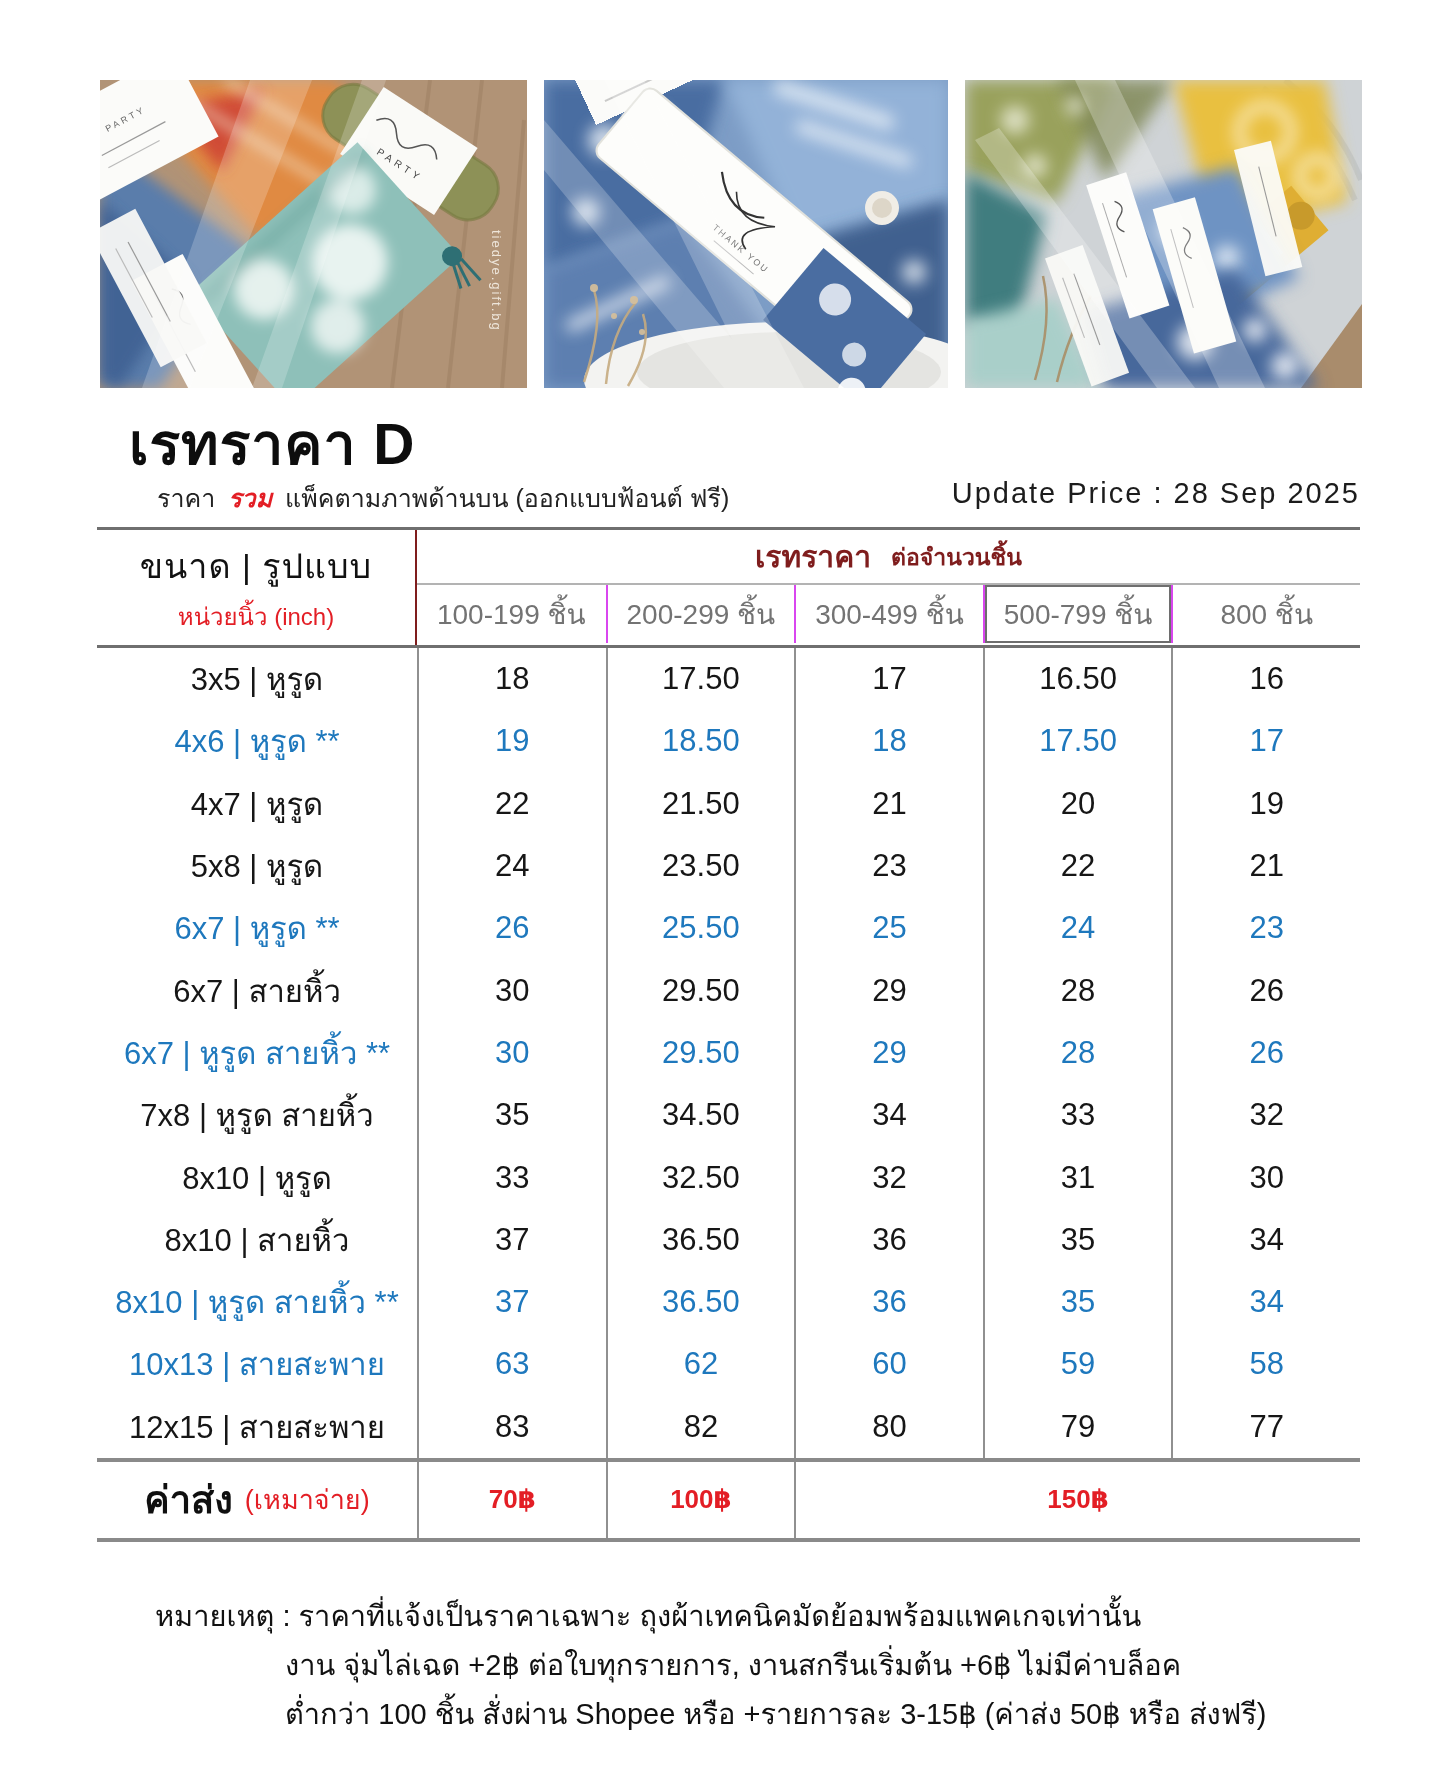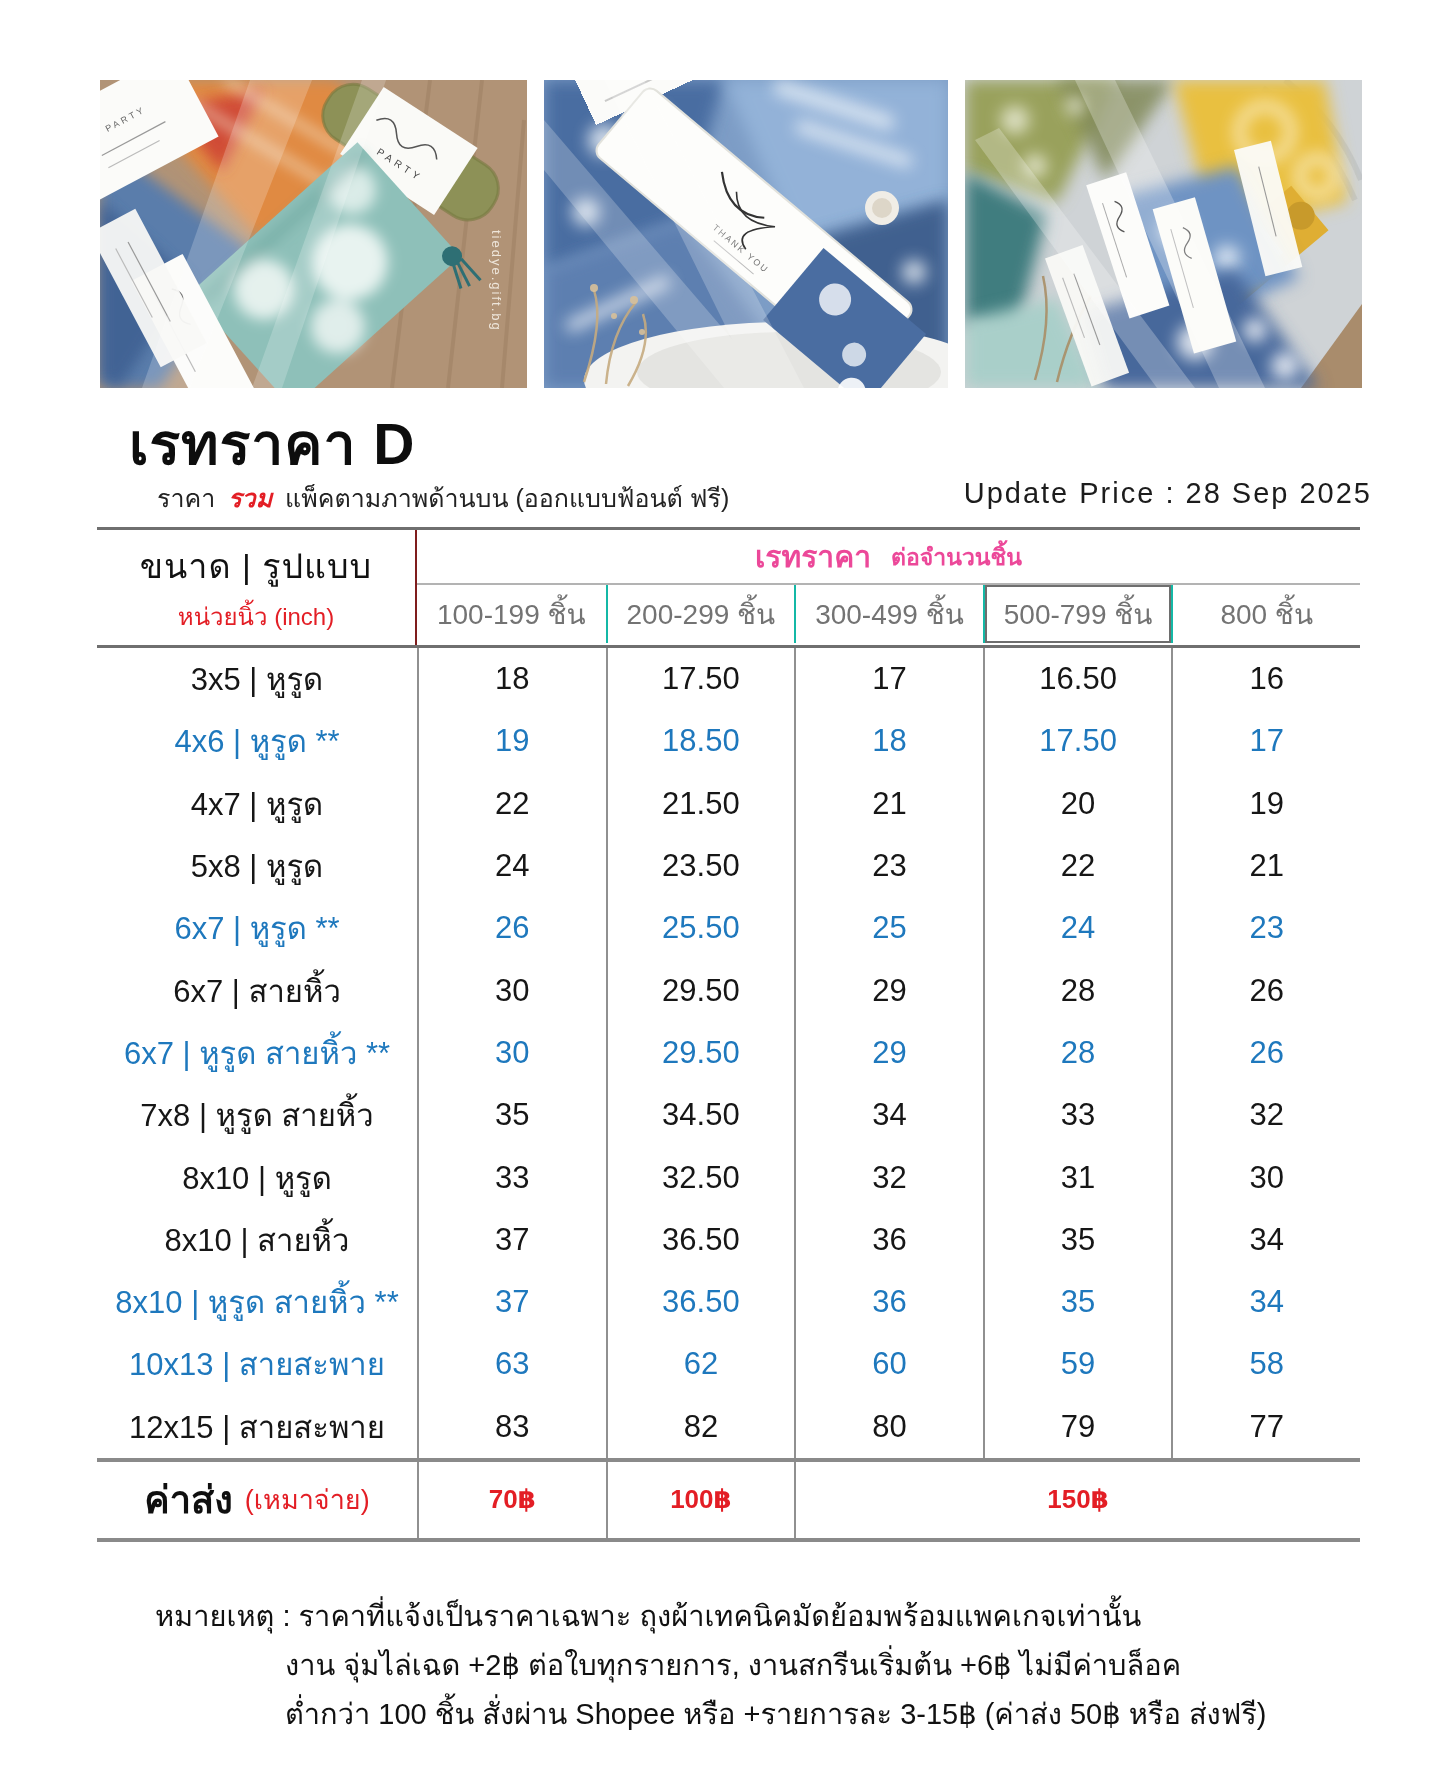--- a/index.html
+++ b/index.html
@@ -12,34 +12,34 @@
   
   .photos { position:absolute; left:100px; top:80px; width:1262px; height:308px; display:flex; gap:17px; }
   .photo { height:308px; overflow:hidden; background:#9db4c9; }
   .photo svg { display:block; width:100%; height:100%; }
   .photo-1 { width:427px; } .photo-2 { width:404px; } .photo-3 { width:397px; }
 
   
   .title { position:absolute; left:129px; top:399px; font-size:57px; font-weight:800; letter-spacing:1px; color:#0d0d0d; }
   .subtitle { position:absolute; left:157px; top:478px; font-size:25px; color:#222; }
   .subtitle .emph { color:#e31e25; font-weight:bold; font-style:italic; padding:0 6px; }
-  .update { position:absolute; right:82px; top:477px; font-size:29px; letter-spacing:2px; color:#1c1c1c; }
+  .update { position:absolute; right:94px; top:477px; font-size:29px; letter-spacing:2px; color:#1c1c1c; }
 
   
   .ptable { position:absolute; left:97px; top:527px; width:1263px; border-top:3px solid #6f6f6f; }
   .thead { display:grid; grid-template-columns:320px 1fr; border-bottom:3px solid #6f6f6f; }
   .cell-size { height:115px; border-right:2px solid #7f1d1d; display:flex; flex-direction:column; justify-content:center; align-items:center; }
   .size-line1 { font-size:34px; color:#111; letter-spacing:1px; }
   .size-line2 { font-size:24px; color:#e31e25; margin-top:4px; }
   .rate-area { display:flex; flex-direction:column; }
-  .rate-title { height:55px; border-bottom:2px solid #b3b3b3; display:flex; align-items:center; justify-content:center; gap:20px; color:#ec4899; font-weight:bold; }
+  .rate-title { height:55px; border-bottom:2px solid #b3b3b3; display:flex; align-items:center; justify-content:center; gap:20px; color:#7f1d1d; font-weight:bold; }
   .rate-main { font-size:30px; } .rate-sub { font-size:23px; }
   .col-heads { height:58px; display:grid; grid-template-columns:repeat(5,1fr); }
   .col-head { display:flex; align-items:center; justify-content:center; font-size:28px; color:#737373; }
-  .col-head + .col-head { border-left:2px solid #14b8a6; }
+  .col-head + .col-head { border-left:2px solid #d946ef; }
   .col-head.boxed { box-shadow:inset 0 0 0 2px #6e6e6e; }
 
   .tbody { }
   .trow { display:grid; grid-template-columns:320px repeat(5,1fr); height:62.3px; }
   .trow .c { display:flex; align-items:center; justify-content:center; font-size:31px; color:#161616; }
   .trow .c + .c { border-left:2px solid #909090; }
   .trow.blue .c { color:#1e78bd; }
 
   .tship { display:grid; grid-template-columns:320px 1fr 1fr 3fr; height:84px; border-top:4px solid #8a8a8a; border-bottom:4px solid #8a8a8a; }
   .tship .c { display:flex; align-items:center; justify-content:center; }

